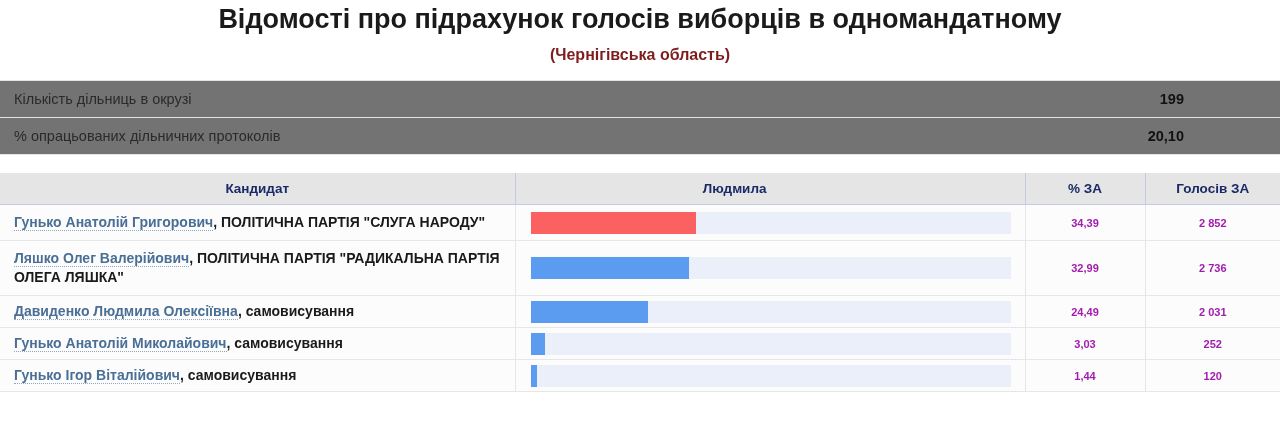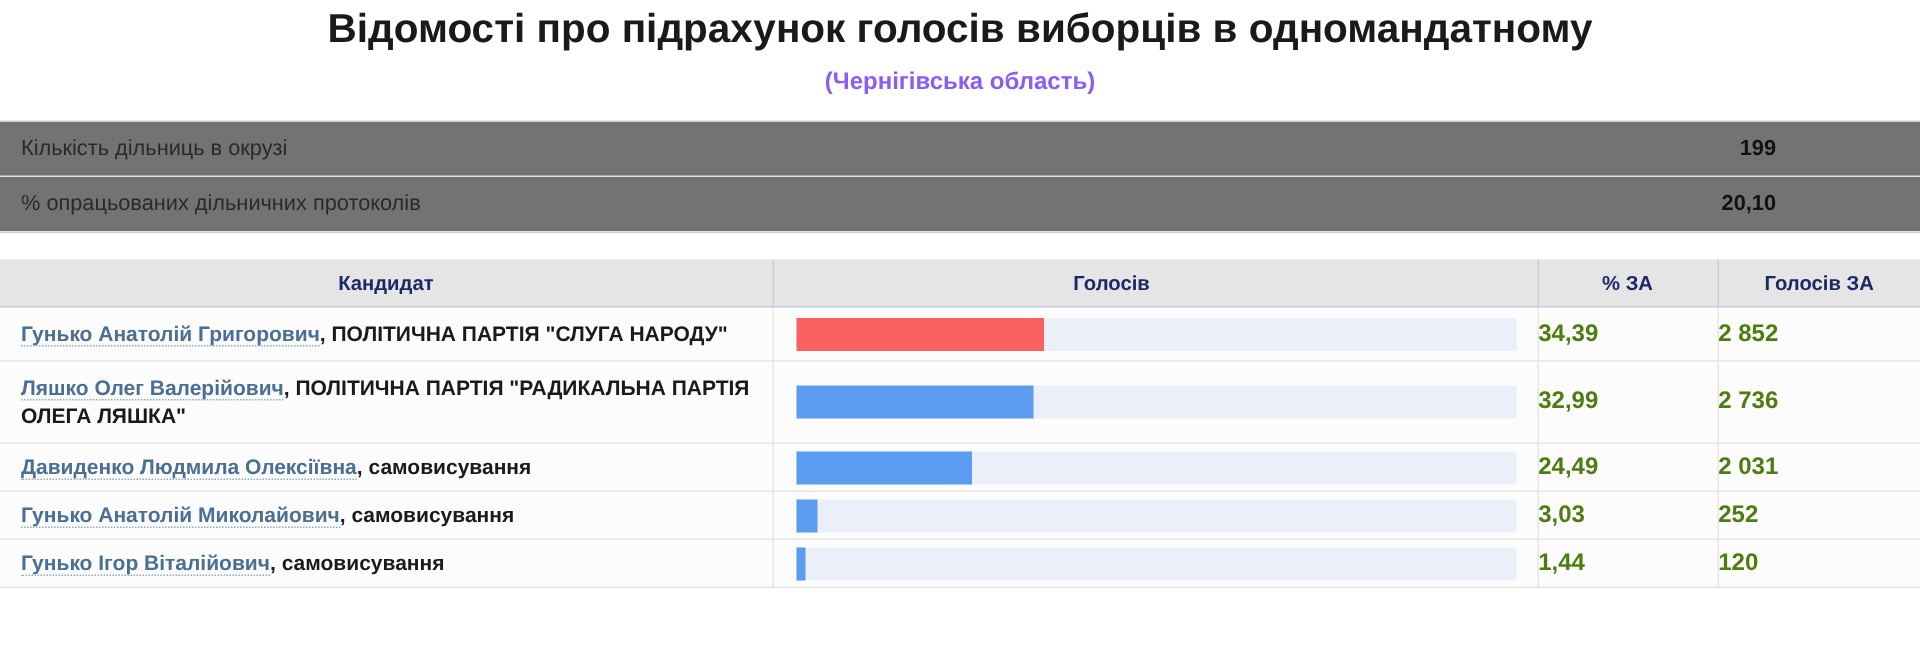--- a/index.html
+++ b/index.html
@@ -26,21 +26,21 @@
     line-height: 26px;
     color: #1a1a1a;
     letter-spacing: 0px;
     max-width: 880px;
     margin: 0 auto;
   }
   .sub-title {
     font-size: 16px;
     font-weight: bold;
     line-height: 20px;
-    color: #8b5cf6;
+    color: #7f1d1d;
     margin-top: 13px;
   }
 
   
   .info-table {
     width: 100%;
     border-collapse: collapse;
     margin-top: 15px;
     background: #fbfbfb;
     table-layout: fixed;
@@ -131,22 +131,23 @@
     background: #eaeff9;
   }
   .bar-fill {
     position: absolute;
     left: 0;
     top: 0;
     height: 22px;
   }
 
   .cell-num {
-    font-size: 16px;
-    color: #4d7c0f;
+    text-align: center;
+    font-size: 11px;
+    color: #a21caf;
     padding: 6px 0 !important;
   }
 
   .row-tall .cell-candidate { padding-top: 8px !important; padding-bottom: 8px !important; }
 </style>
 </head>
 <body>
 
 <div class="title-block">
   <div class="main-title">
@@ -172,21 +173,21 @@
 <table class="results-table">
   <colgroup>
     <col class="col-candidate">
     <col class="col-graph">
     <col class="col-percent">
     <col class="col-votes">
   </colgroup>
   <thead>
     <tr>
       <th>Кандидат</th>
-      <th class="th-graph">Голосів</th>
+      <th class="th-graph">Людмила</th>
       <th>% ЗА</th>
       <th>Голосів ЗА</th>
     </tr>
   </thead>
   <tbody id="results-body">
       <tr class="row-tall">
         <td class="cell-candidate"><span class="cand-link">Гунько Анатолій Григорович</span><span>, </span><span class="cand-party">ПОЛІТИЧНА ПАРТІЯ "СЛУГА НАРОДУ"</span></td>
         <td class="cell-graph">
           <div class="bar-track">
             <div class="bar-fill" style="width: 34.39%; background: rgb(250, 97, 96);"></div>

